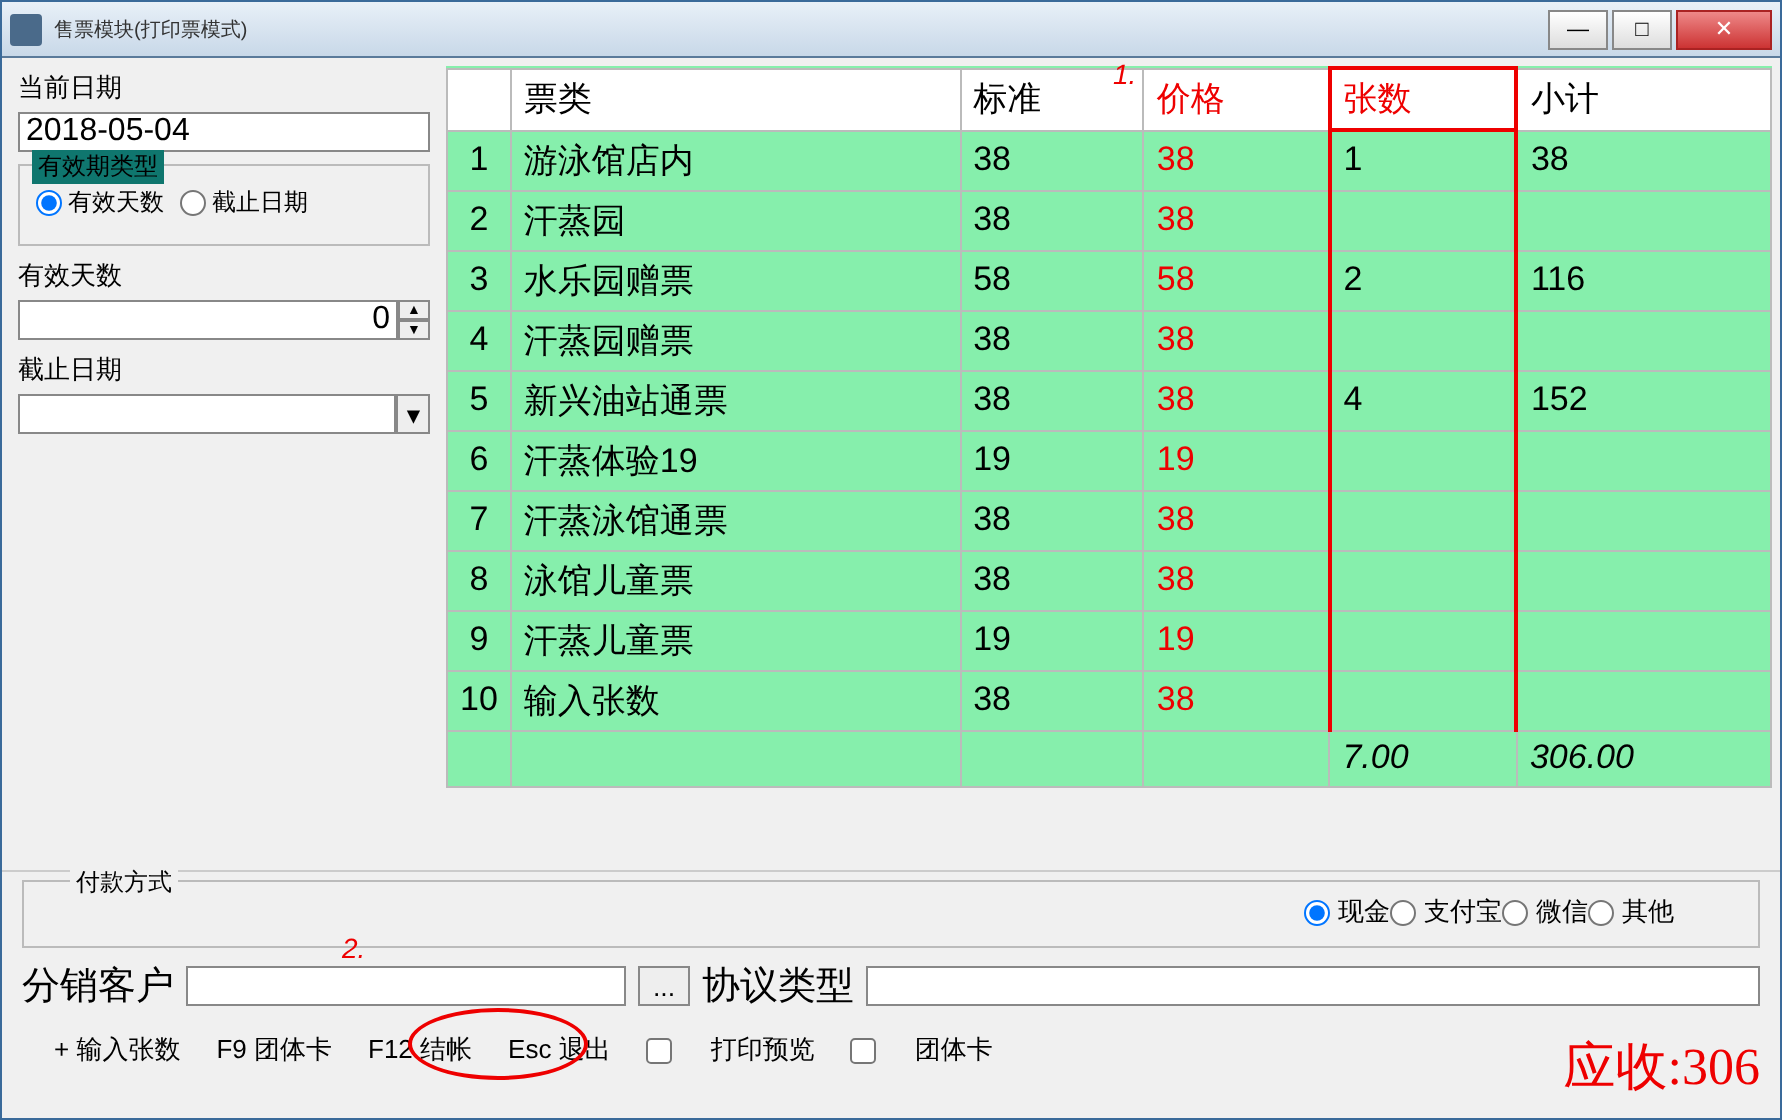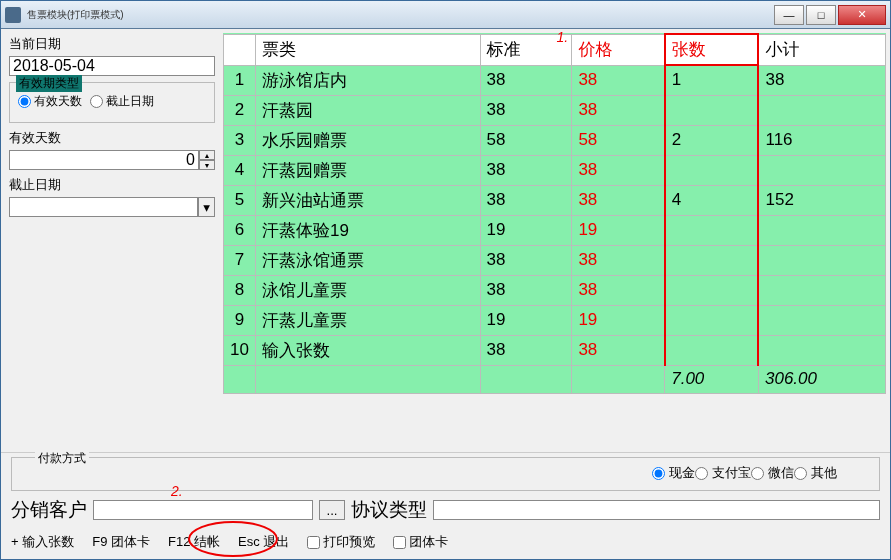--- a/index.html
+++ b/index.html
@@ -49,23 +49,23 @@
 .pay-opts { display: flex; justify-content: flex-end; padding: 0 30px; }
 .pay-opts label { display: flex; align-items: center; gap: 4px; font-size: 13px; }
 
 .row2 { display: flex; align-items: center; gap: 6px; position: relative; }
 .row2 label { font-size: 19px; white-space: nowrap; }
 .row2 input.cust { width: 220px; height: 20px; border: 1px solid #888; background: #fff; padding: 1px 3px; }
 .row2 .dots { width: 26px; height: 20px; border: 1px solid #888; background: #eee; cursor: pointer; }
 .row2 input.proto { flex: 1; height: 20px; border: 1px solid #888; background: #fff; padding: 1px 3px; }
 .annot2 { position: absolute; top: -14px; left: 160px; color: #e00; font-size: 14px; font-style: italic; }
 
-.row3 { display: flex; align-items: flex-start; gap: 18px; padding: 4px 0; position: relative; }
+.row3 { display: flex; align-items: flex-start; gap: 18px; padding: 4px 0; position: relative; margin-left: 16px; }
 .row3 .shortcut { font-size: 13px; cursor: pointer; }
-.row3 .chk { display: flex; align-items: center; gap: 3px; font-size: 13px; }
+.row3 .chk { display: flex; align-items: center; gap: 19px; font-size: 13px; }
 .due { margin-left: auto; color: #e00; font-size: 26px; font-family: "SimSun", serif; }
 .ellipse { position: absolute; border: 2px solid #e00; border-radius: 50%; width: 90px; height: 36px; left: 177px; top: -8px; pointer-events: none; }
 </style>
 </head>
 <body>
 
 <div class="window">
   <div class="titlebar">
     <div class="icon"></div>
     <div class="title">售票模块(打印票模式)</div>
@@ -266,16 +266,17 @@
         <span class="shortcut">F12  结帐</span>
         <span class="shortcut">Esc 退出</span>
         <label class="chk">
             <input type="checkbox" style="">
             <span>打印预览</span>
           </label>
         <label class="chk">
             <input type="checkbox" style="">
             <span>团体卡</span>
           </label>
+        <span class="due"><span>应收:</span><span>306</span></span>
       </div>
     </div>
   </div>
 </div>
 
 </body></html>

